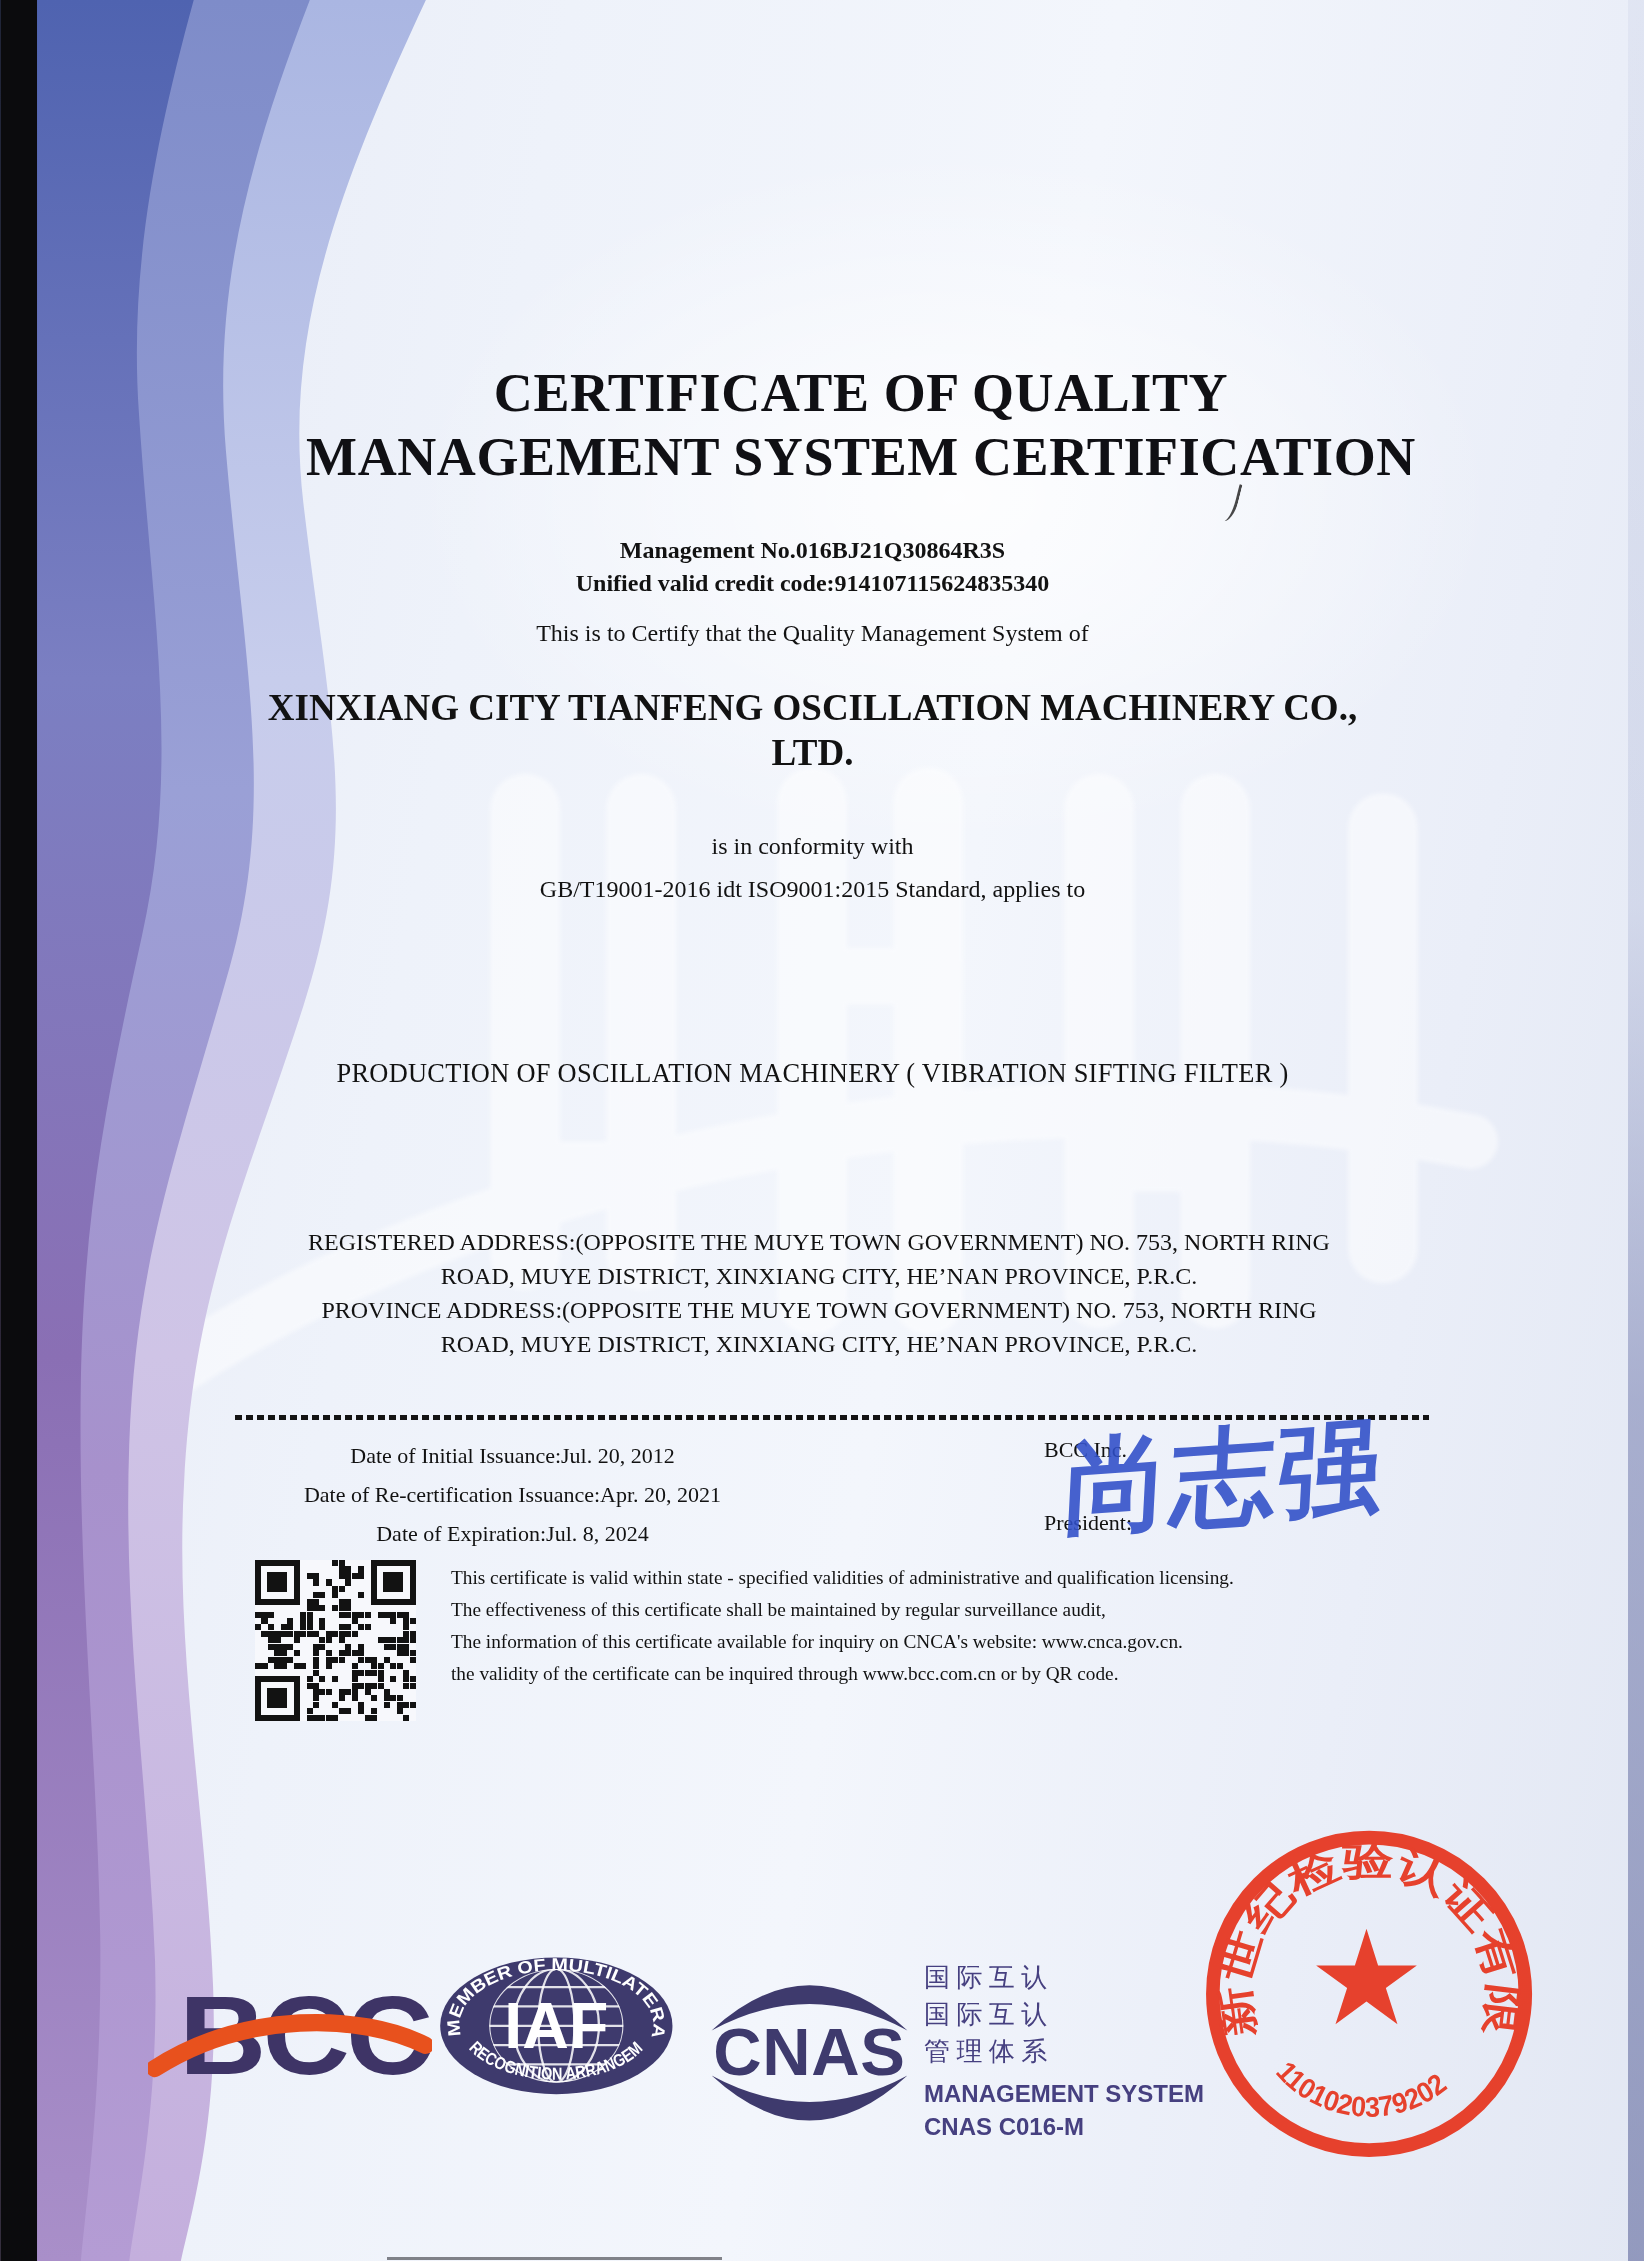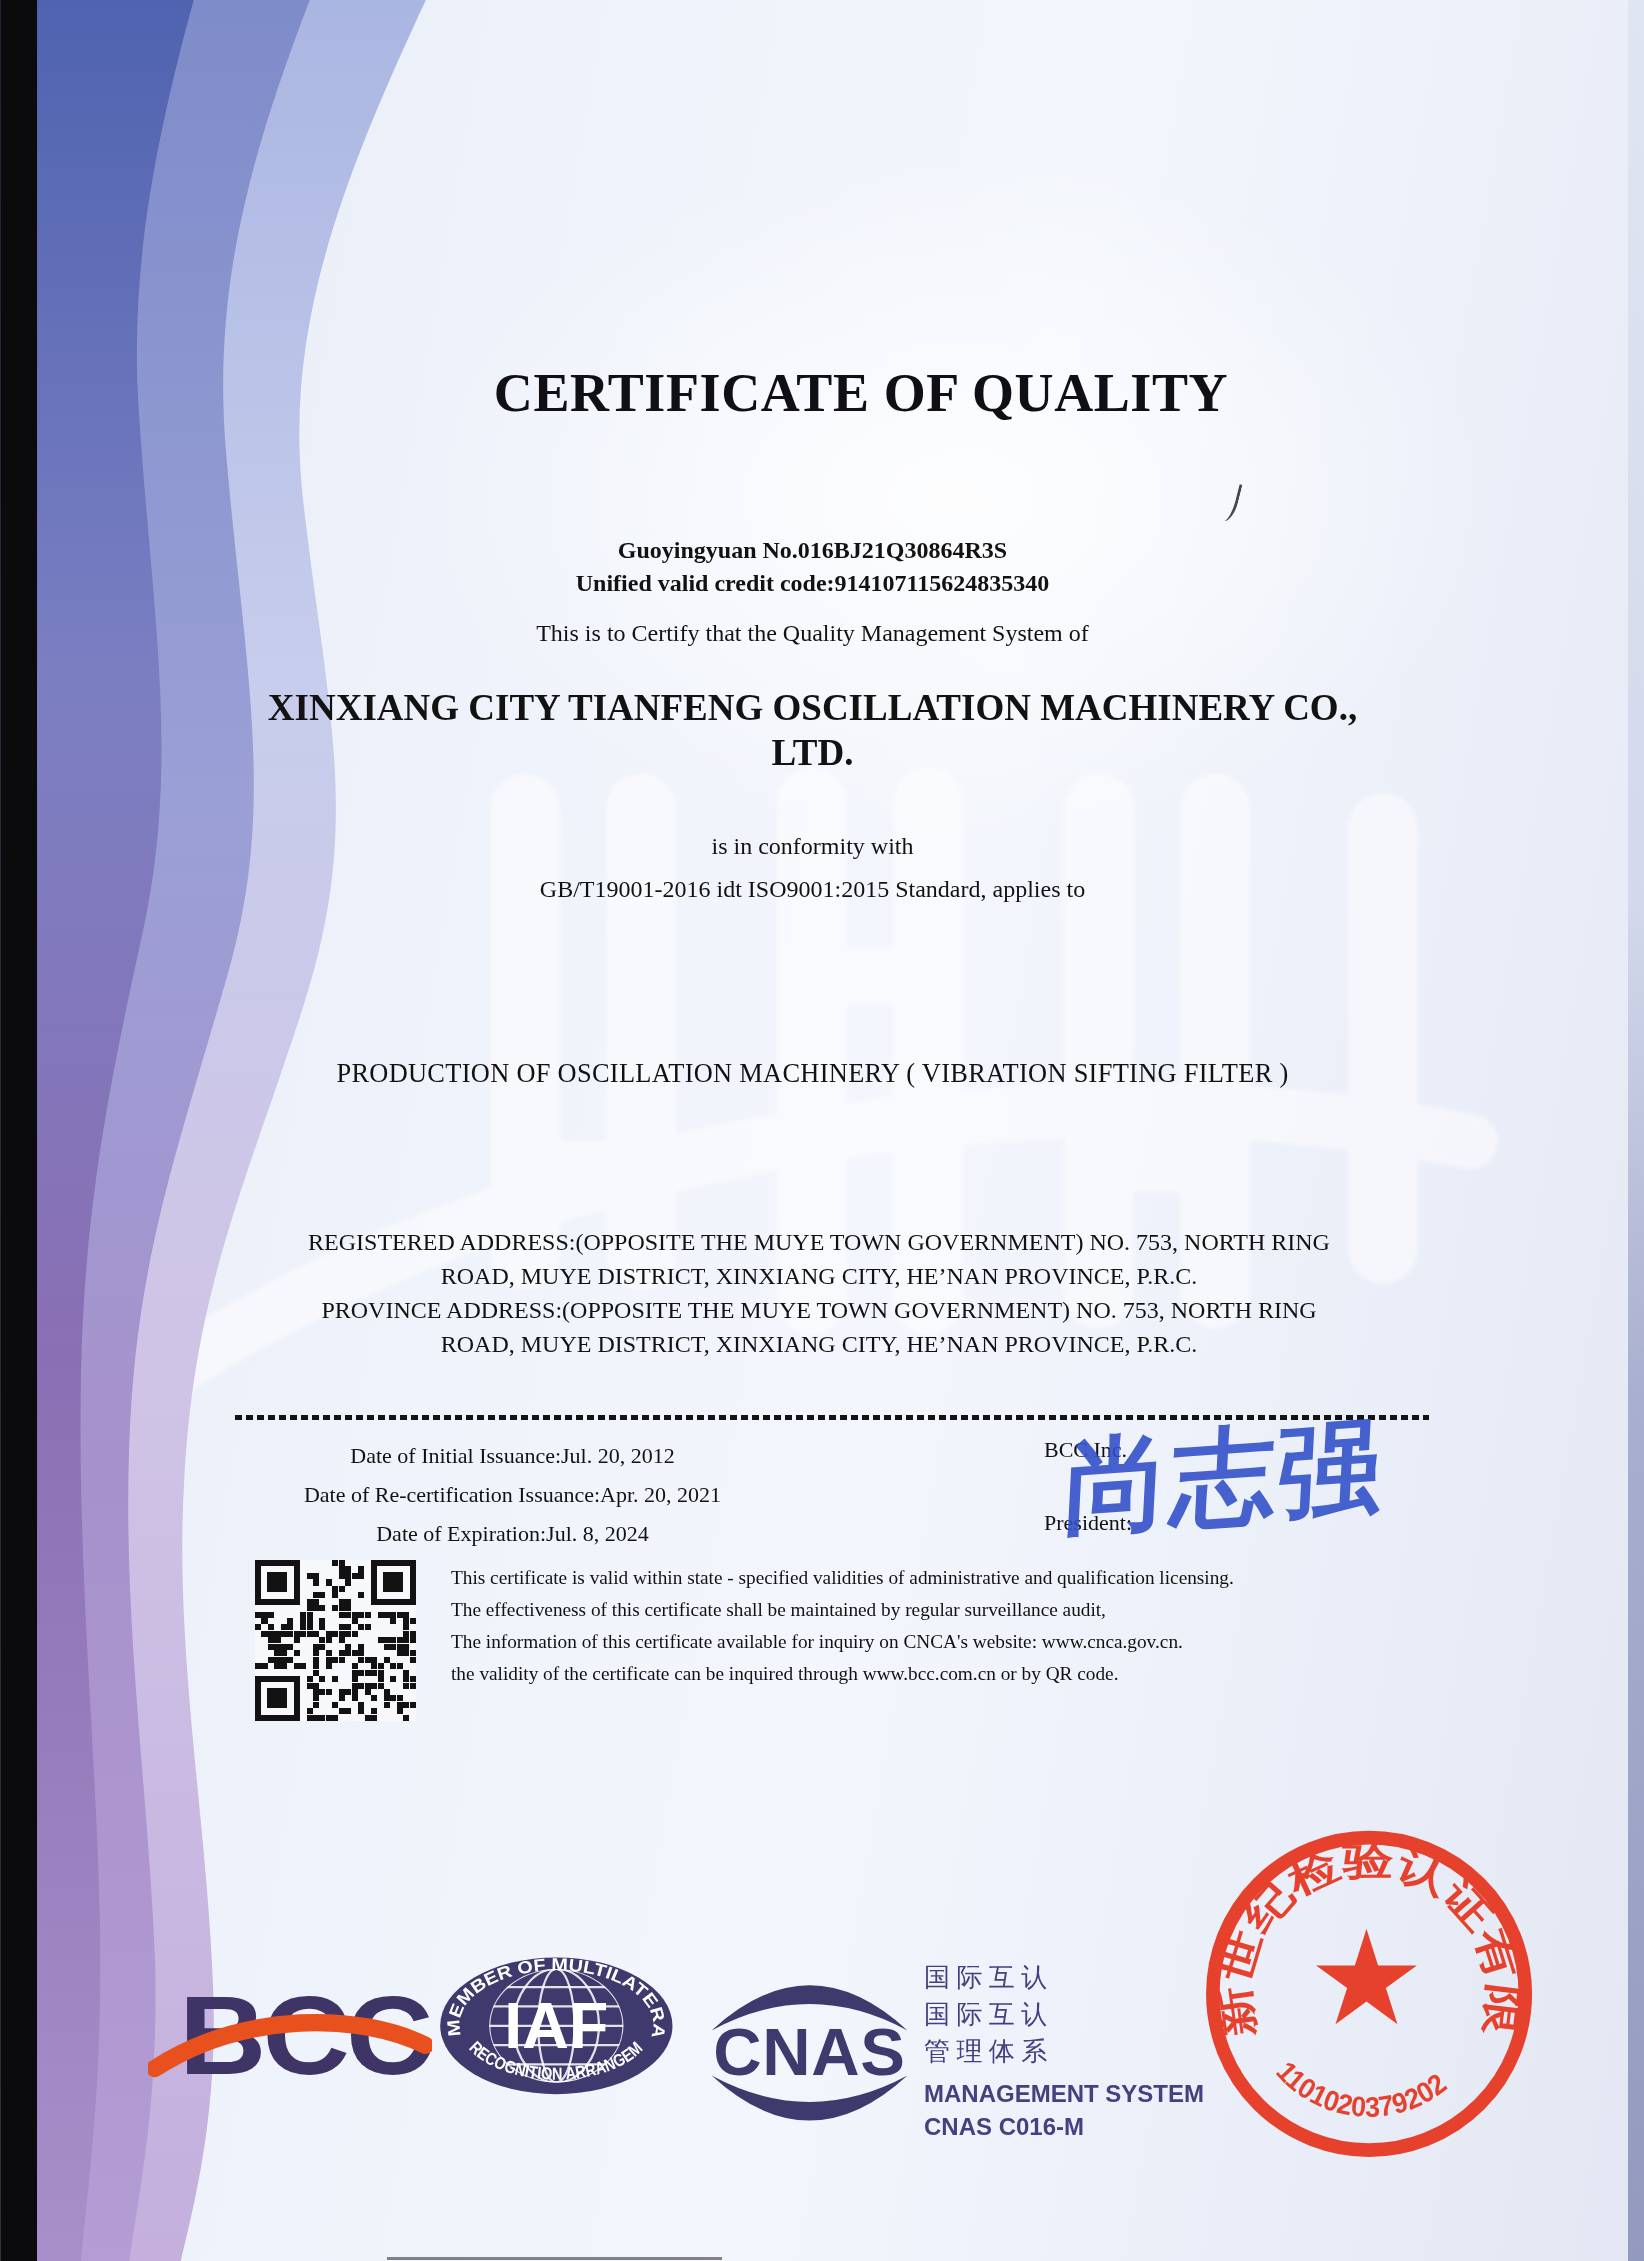--- a/index.html
+++ b/index.html
@@ -107,24 +107,25 @@
       <path fill="url(#gB)" d="M0,0 L480,0 C380,260 330,460 350,700 C380,1050 430,1250 350,1520
         C270,1800 210,1960 200,2240 C190,2520 230,2780 240,3040 C246,3260 215,3400 200,3506 L0,3506 Z"></path>
       <path fill="url(#gC)" d="M0,0 L300,0 C240,220 200,420 215,640 C235,950 280,1180 220,1450
         C165,1700 130,1880 125,2140 C120,2450 150,2720 155,3000 C158,3240 135,3400 125,3506 L0,3506 Z"></path>
       <rect x="0" y="0" width="57" height="3506" fill="#0b0b0d"></rect>
     </g>
   </svg>
 
   <div class="title-wrap serif">
     <div>CERTIFICATE OF QUALITY</div>
+    <div>MANAGEMENT SYSTEM CERTIFICATION</div>
   </div>
 
   <div class="cert-lines serif">
-    <div>Guoyingyuan No.016BJ21Q30864R3S</div>
+    <div>Management No.016BJ21Q30864R3S</div>
     <div>Unified valid credit code:914107115624835340</div>
   </div>
 
   <div class="pen-mark"></div>
 
   <div class="certify-line serif">This is to Certify that the Quality Management System of</div>
 
   <div class="company serif">
     <div>XINXIANG CITY TIANFENG OSCILLATION MACHINERY CO.,</div>
     <div>LTD.</div>

